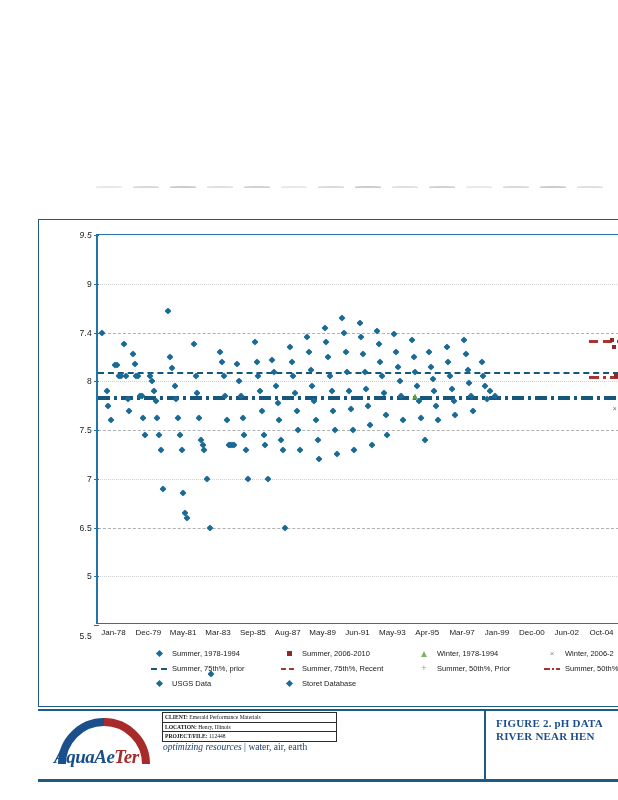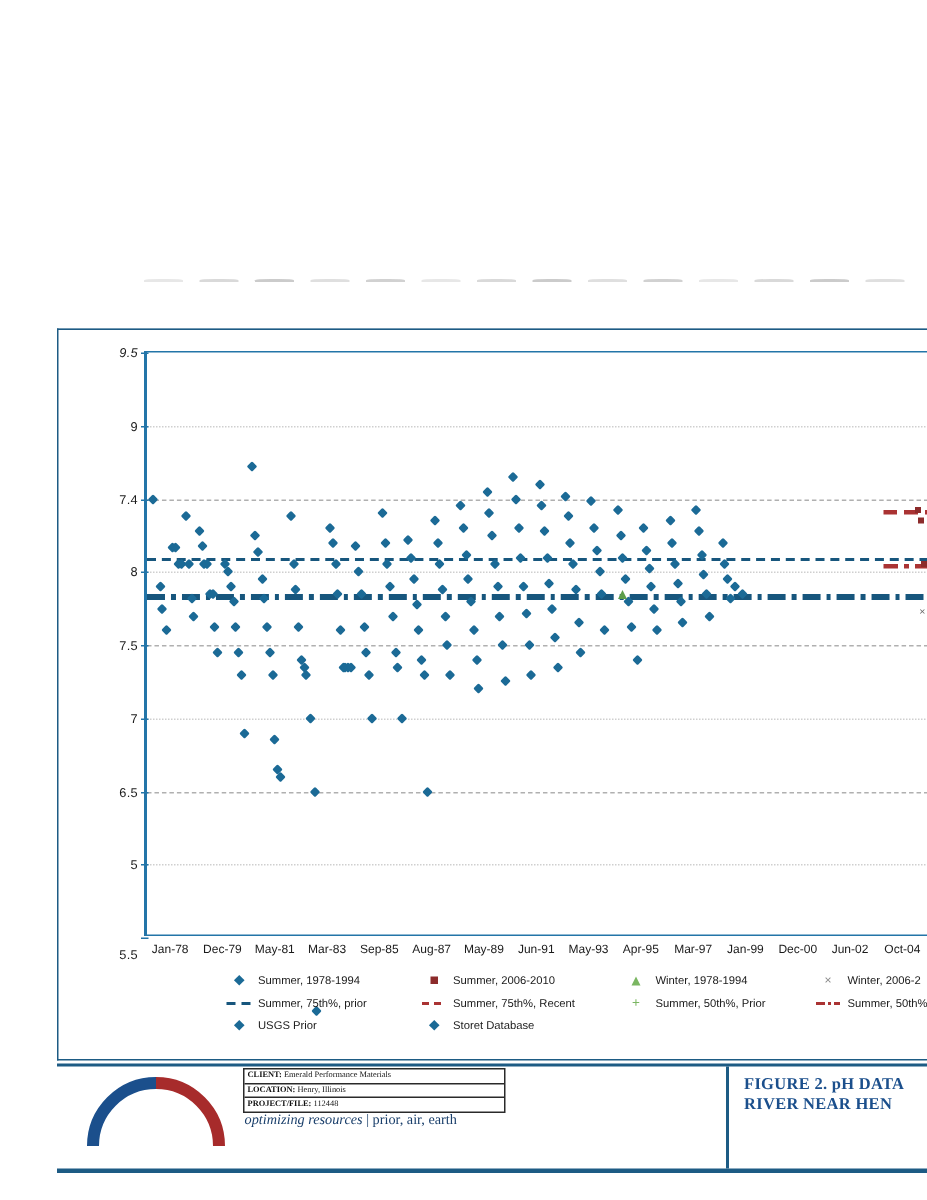--- a/index.html
+++ b/index.html
@@ -510,50 +510,51 @@
             <span class="lg-line-dashdot-red"></span>
           </span>
           <span>Summer, 50th%</span>
         </div>
       </div>
       <div class="legend-row">
         <div class="legend-entry" style="left: 55px;">
           <span class="lg-key">
             <span class="lg-diamond"></span>
           </span>
-          <span>USGS Prior</span>
+          <span>USGS Data</span>
         </div>
         <div class="legend-entry" style="left: 185px;">
           <span class="lg-key">
             <span class="lg-diamond"></span>
           </span>
           <span>Storet Database</span>
         </div>
       </div>
     </div>
 </div>
 
 <div id="tb-divider"></div>
 <div id="tb-vrule"></div>
 <div id="tb-bottom"></div>
 
 <div id="logo">
   <svg id="logo-arc" viewBox="0 0 92 46">
     <path d="M4 46 A42 42 0 0 1 46 4" fill="none" stroke="#1b4f8c" stroke-width="8"></path>
     <path d="M46 4 A42 42 0 0 1 88 46" fill="none" stroke="#a72b2b" stroke-width="8"></path>
   </svg>
+  <div id="logo-wordmark"><span>AquaAe</span><span class="red">Ter</span></div>
 </div>
 
 <div id="info-table">
     <div class="info-row"><b>CLIENT:</b> <span>Emerald Performance Materials</span></div>
     <div class="info-row"><b>LOCATION:</b> <span>Henry, Illinois</span></div>
     <div class="info-row"><b>PROJECT/FILE:</b> <span>112448</span></div>
   </div>
 
 <div id="tagline">
   <span class="ital">optimizing resources</span>
-  <span>| prior, air, earth</span>
+  <span>| water, air, earth</span>
 </div>
 
 <div id="figure-title">
   <div>FIGURE 2. pH DATA</div>
   <div>RIVER NEAR  HEN</div>
 </div>
 
 </body></html>

